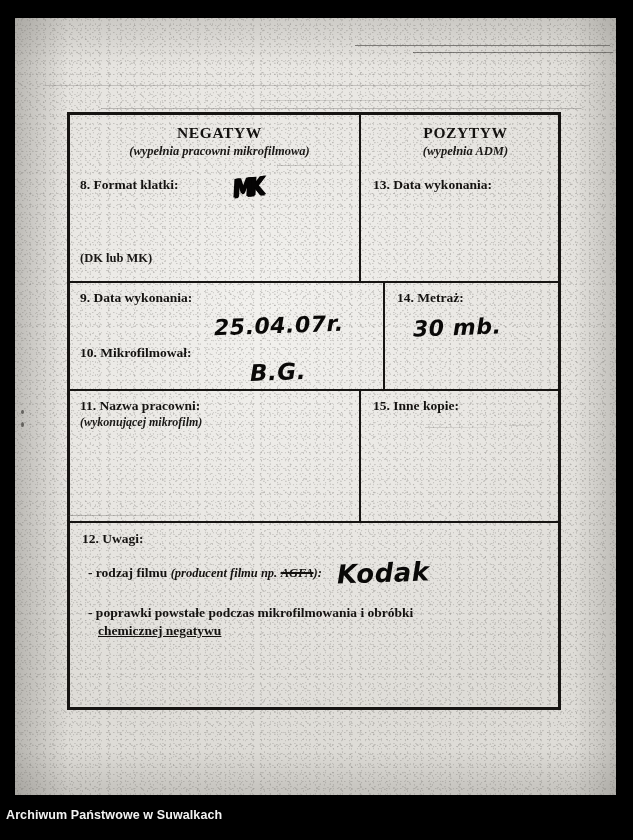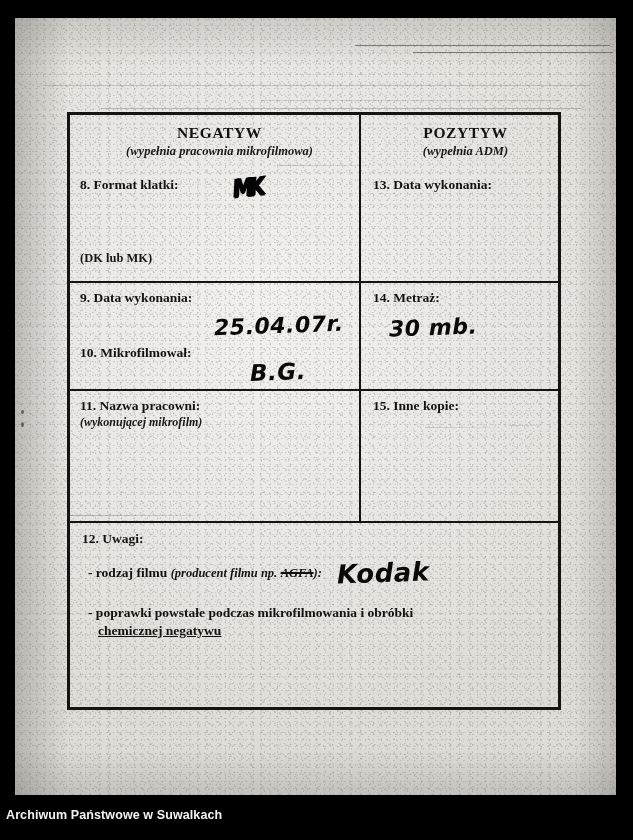--- a/index.html
+++ b/index.html
@@ -226,38 +226,38 @@
   <div class="speck" style="left:6px; top:392px; width:3px; height:4px;"></div>
   <div class="speck" style="left:6px; top:404px; width:3px; height:5px;"></div>
   <div class="smudge" style="left:262px; top:147px; width:92px; opacity:.45;"></div>
 
   <div id="form-table">
 
     <div class="row bordered" style="height:168px;">
 
       <div class="cell-left">
         <div class="col-head">NEGATYW</div>
-        <div class="col-sub">(wypełnia pracownia mikrofilmowa)</div>
+        <div class="col-sub">(wypełnia pracowni mikrofilmowa)</div>
 
         <div class="field-label abs" style="left:10px; top:62px;">8. Format klatki:</div>
         <span class="hand-scribble abs" style="left:160px; top:58px;">MK</span>
 
         <div class="hint abs" style="left:10px; top:136px;">(DK lub MK)</div>
       </div>
 
       <div class="cell-right">
         <div class="col-head">POZYTYW</div>
         <div class="col-sub">(wypełnia ADM)</div>
 
         <div class="field-label abs" style="left:12px; top:62px;">13. Data wykonania:</div>
         <span class="hand abs" style="left:12px; top:98px; font-size:21px;"></span>
       </div>
     </div>
 
-    <div class="row bordered" style="height:108px;">
+    <div class="row bordered" style="height:108px;gap:24px;">
 
       <div class="cell-left">
         <div class="field-label abs" style="left:10px; top:7px;">9. Data wykonania:</div>
         <span class="hand abs" style="left:144px; top:30px; font-size:22px;">25.04.07r.</span>
 
         <div class="field-label abs" style="left:10px; top:62px;text-align:center;">10. Mikrofilmował:</div>
         <span class="hand abs" style="left:180px; top:76px; font-size:23px;">B.G.</span>
       </div>
 
       <div class="cell-right">

